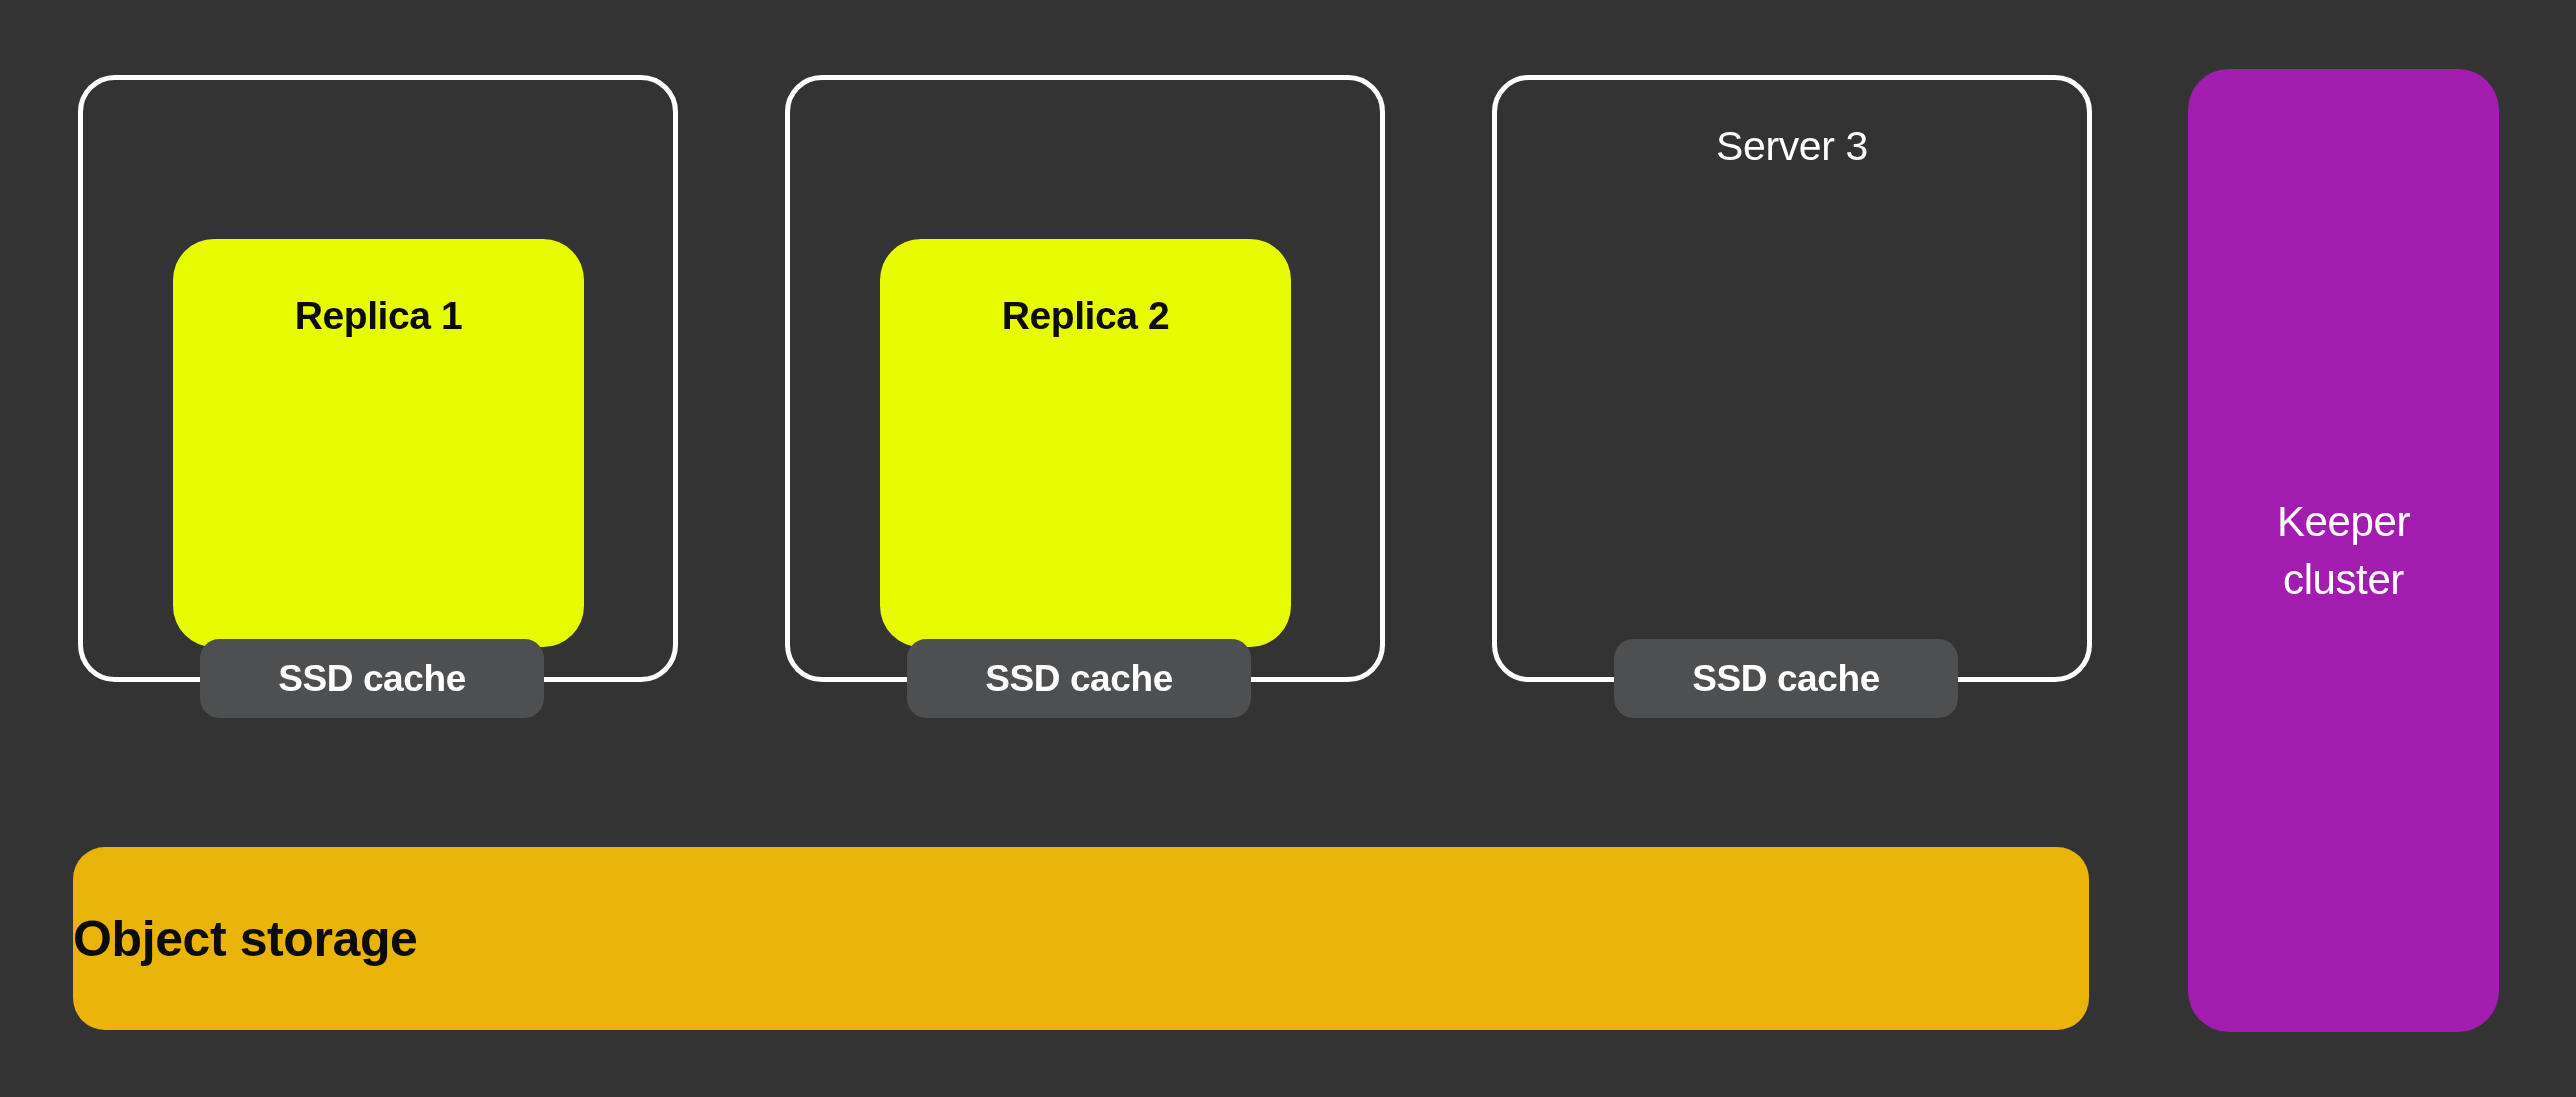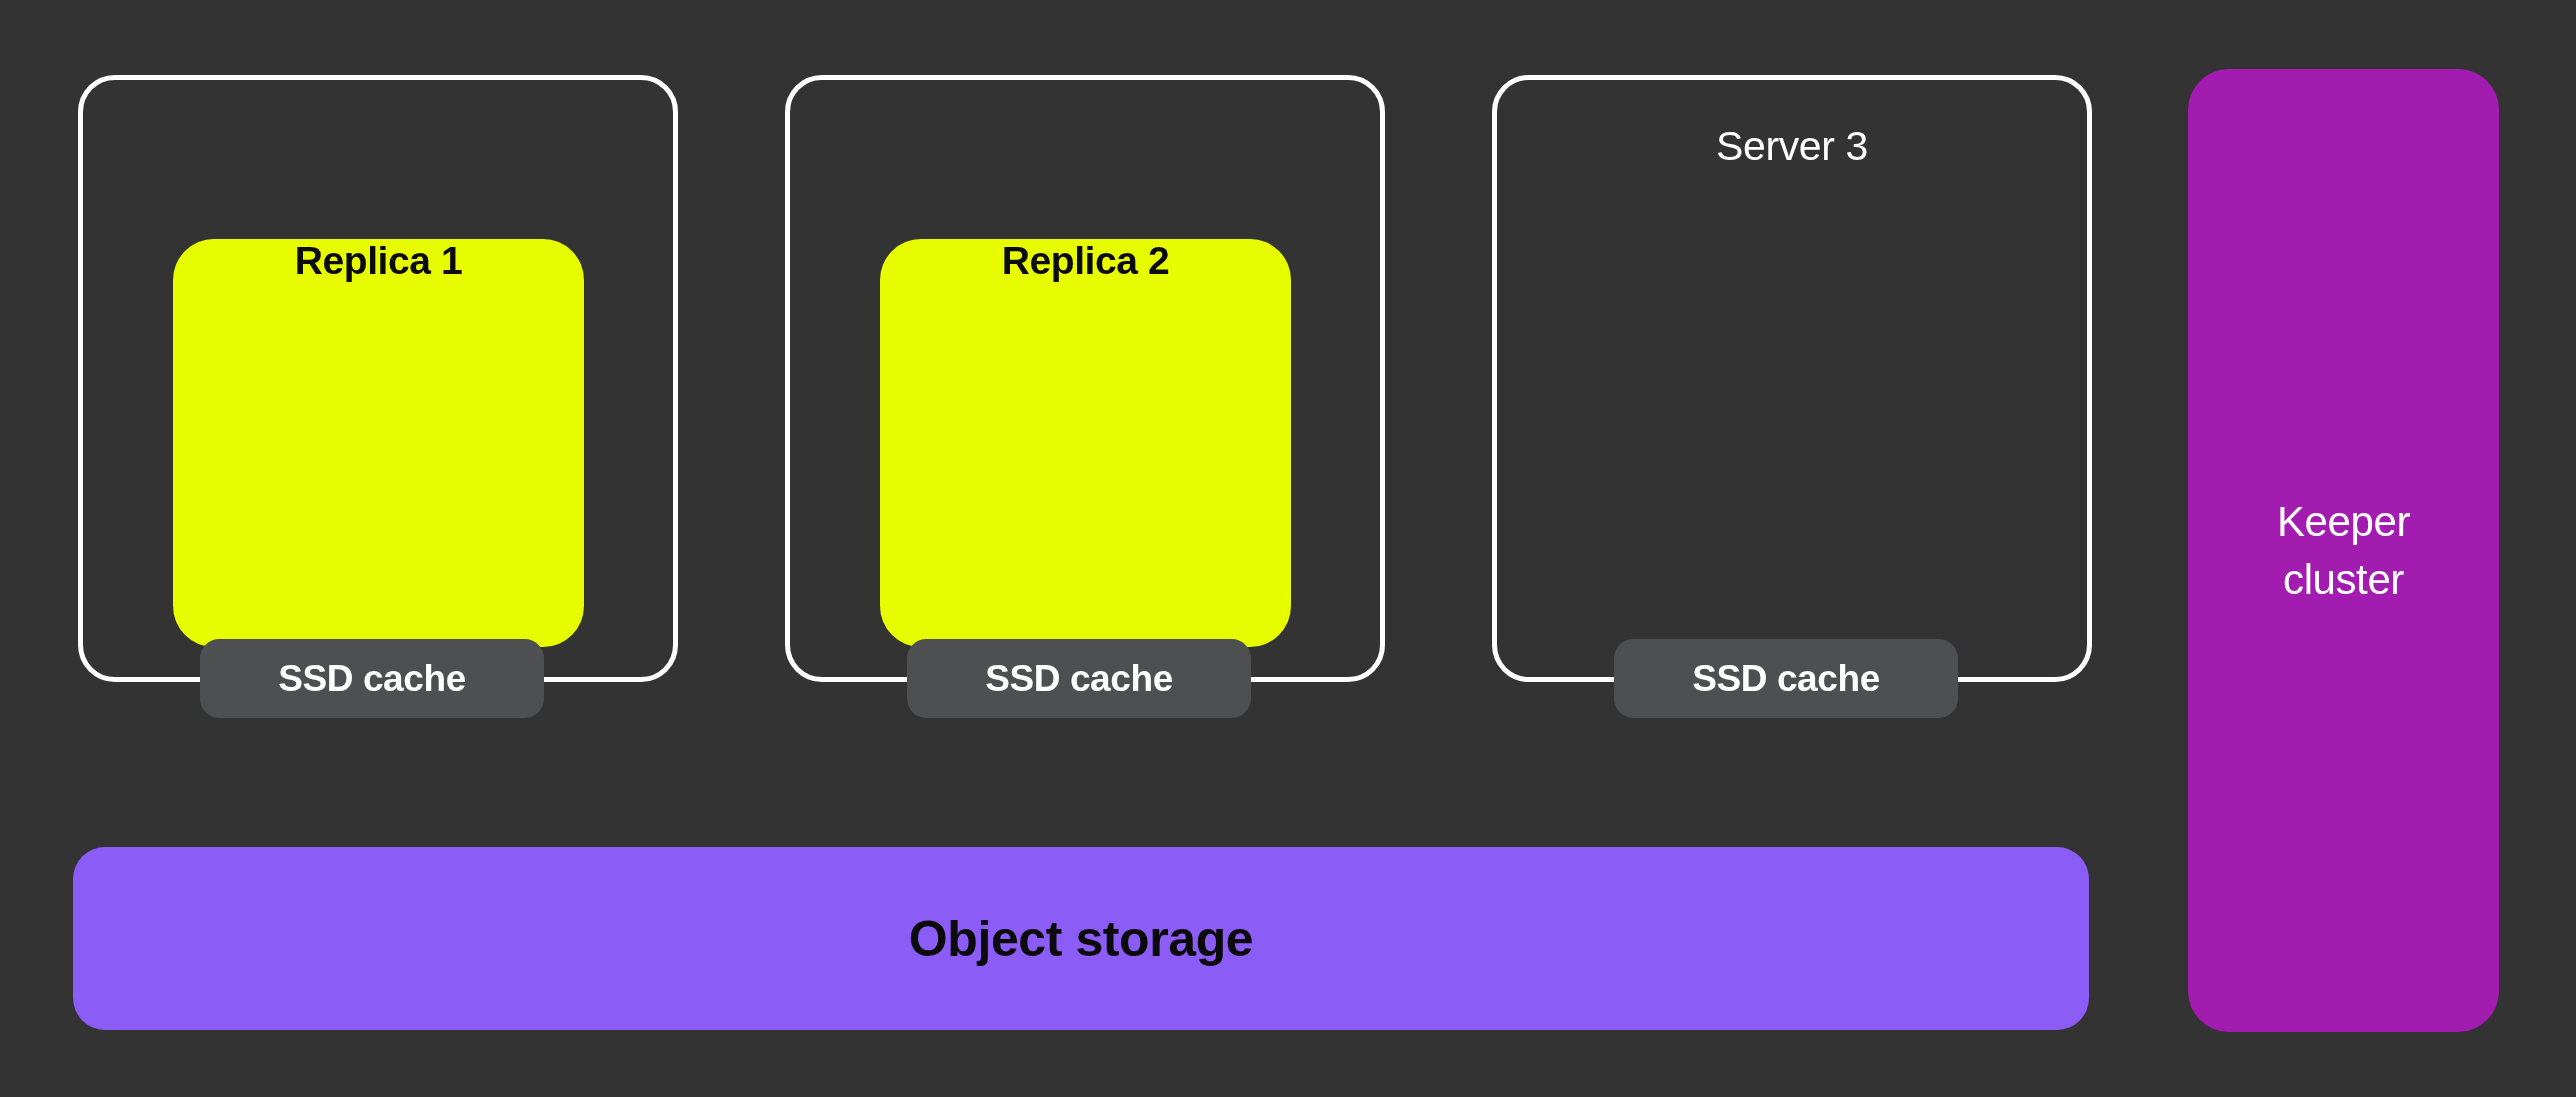--- a/index.html
+++ b/index.html
@@ -52,20 +52,21 @@
     position: absolute;
     left: 95px;
     top: 164px;
     width: 411px;
     height: 408px;
     background: #E8FC00;
     border-radius: 41px;
     z-index: 2;
   }
   .replica-label {
+    padding-top: 55px;
     text-align: center;
     color: #0B0B0B;
     font-size: 39px;
     font-weight: 700;
     letter-spacing: -0.4px;
   }
   .ssd-box {
     position: absolute;
     left: 122px;
     top: 564px;
@@ -108,25 +109,25 @@
     white-space: pre-line;
   }
 
   
   .object-box {
     position: absolute;
     left: 73px;
     top: 847px;
     width: 2016px;
     height: 183px;
-    background: #8b5cf6;
+    background: #eab308;
     border-radius: 32px;
     display: flex;
     align-items: center;
-    justify-content: center;
+    justify-content: flex-start;
   }
   .object-label {
     color: #0B0B0B;
     font-size: 50px;
     font-weight: 700;
     letter-spacing: -0.4px;
   }
 </style>
 </head>
 <body>

